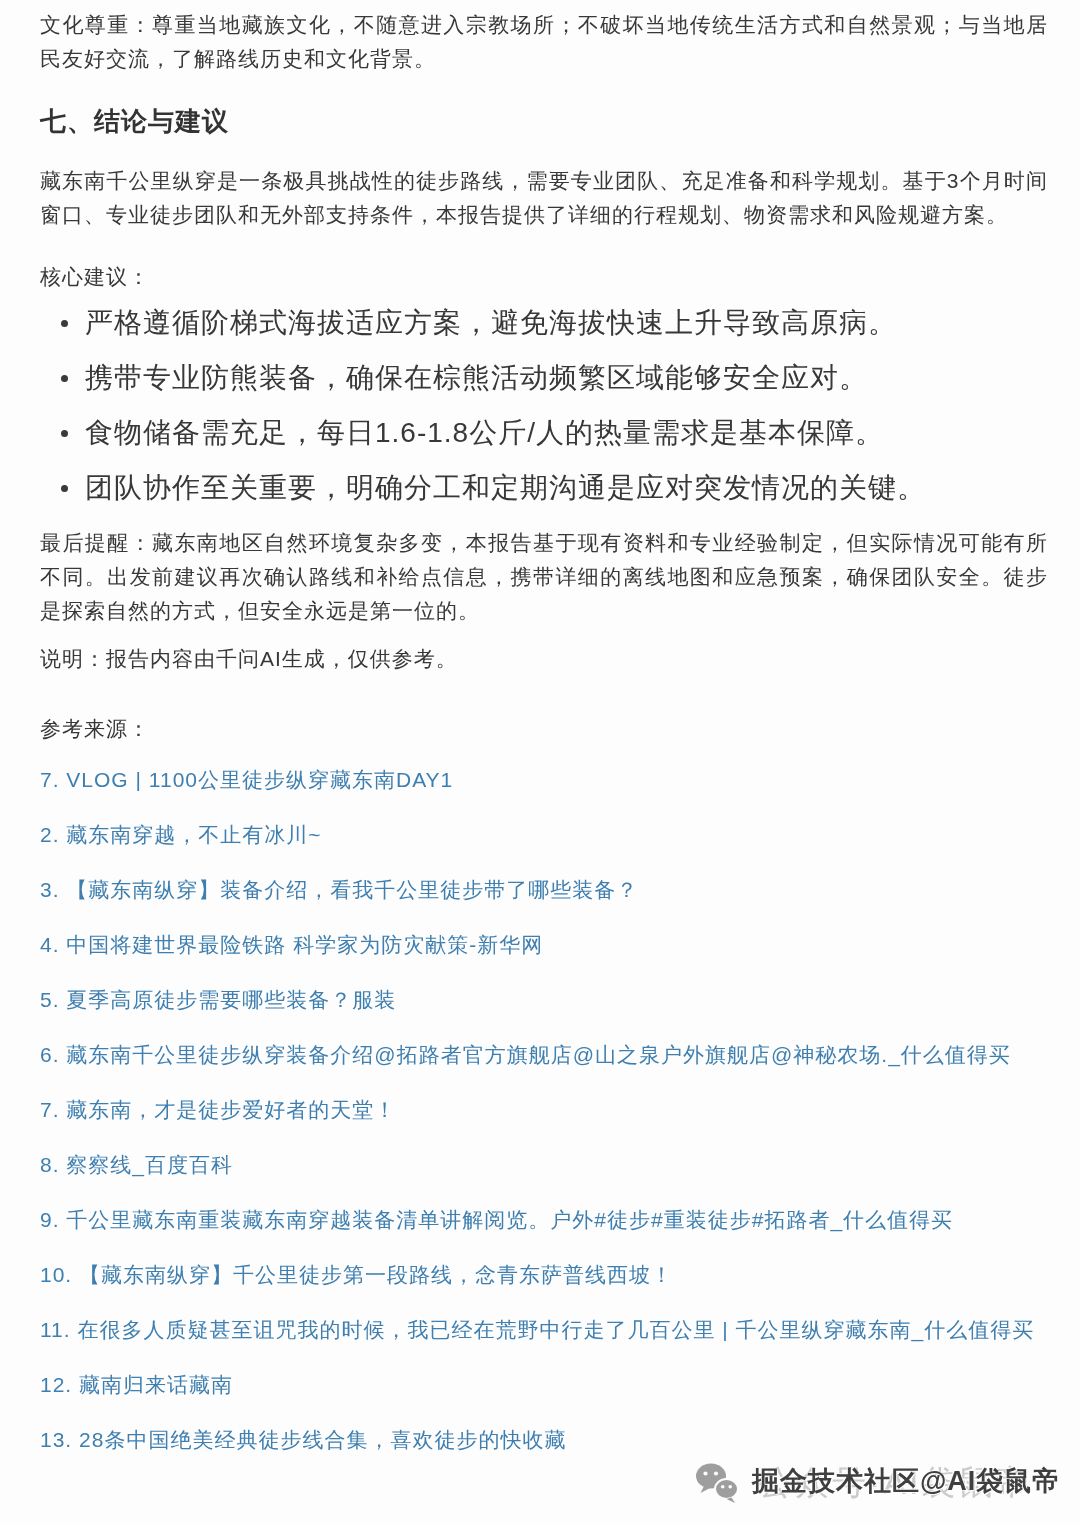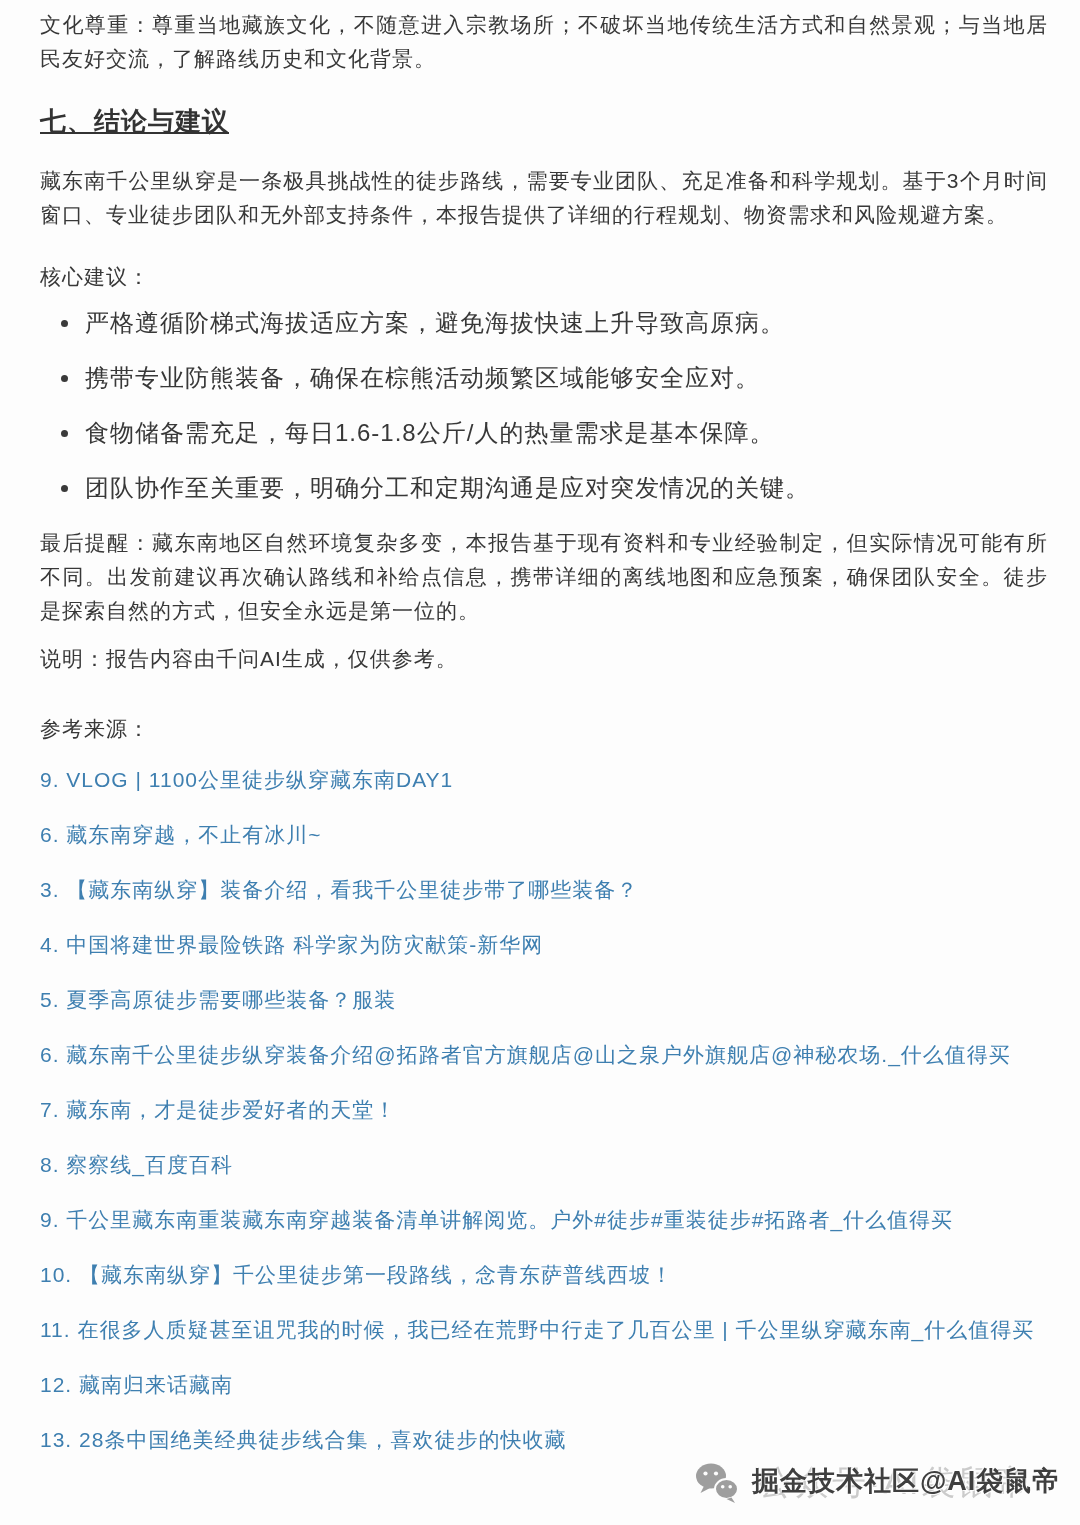--- a/index.html
+++ b/index.html
@@ -26,31 +26,30 @@
     margin: 0 0 28px 0;
     text-align: justify;
   }
   .heading {
     font-size: 26px;
     line-height: 34px;
     font-weight: 700;
     letter-spacing: 1px;
     color: #333333;
     margin: 0 0 26px 0;
-    text-decoration: underline;
   }
   .core-label { margin-bottom: 12px; }
   .rec-list {
     margin: 0;
     padding: 0 0 0 45px;
     list-style: none;
   }
   .rec-item {
     position: relative;
-    font-size: 24px;
+    font-size: 28px;
     line-height: 34px;
     letter-spacing: 1px;
     margin: 0 0 21px 0;
   }
   .rec-item::before {
     content: "";
     position: absolute;
     left: -24px;
     top: 14px;
     width: 7px;
@@ -131,23 +130,23 @@
     </ul>
 
   <p class="para reminder">最后提醒：藏东南地区自然环境复杂多变，本报告基于现有资料和专业经验制定，但实际情况可能有所不同。出发前建议再次确认路线和补给点信息，携带详细的离线地图和应急预案，确保团队安全。徒步是探索自然的方式，但安全永远是第一位的。</p>
 
   <p class="para note">说明：报告内容由千问AI生成，仅供参考。</p>
 
   <p class="para refs-label">参考来源：</p>
 
   <div class="ref-list">
 
-      <p class="ref-link">9. VLOG | 1100公里徒步纵穿藏东南DAY1</p>
+      <p class="ref-link">7. VLOG | 1100公里徒步纵穿藏东南DAY1</p>
 
-      <p class="ref-link">6. 藏东南穿越，不止有冰川~</p>
+      <p class="ref-link">2. 藏东南穿越，不止有冰川~</p>
 
       <p class="ref-link">3. 【藏东南纵穿】装备介绍，看我千公里徒步带了哪些装备？</p>
 
       <p class="ref-link">4. 中国将建世界最险铁路 科学家为防灾献策-新华网</p>
 
       <p class="ref-link">5. 夏季高原徒步需要哪些装备？服装</p>
 
       <p class="ref-link">6. 藏东南千公里徒步纵穿装备介绍@拓路者官方旗舰店@山之泉户外旗舰店@神秘农场._什么值得买</p>
 
       <p class="ref-link">7. 藏东南，才是徒步爱好者的天堂！</p>

